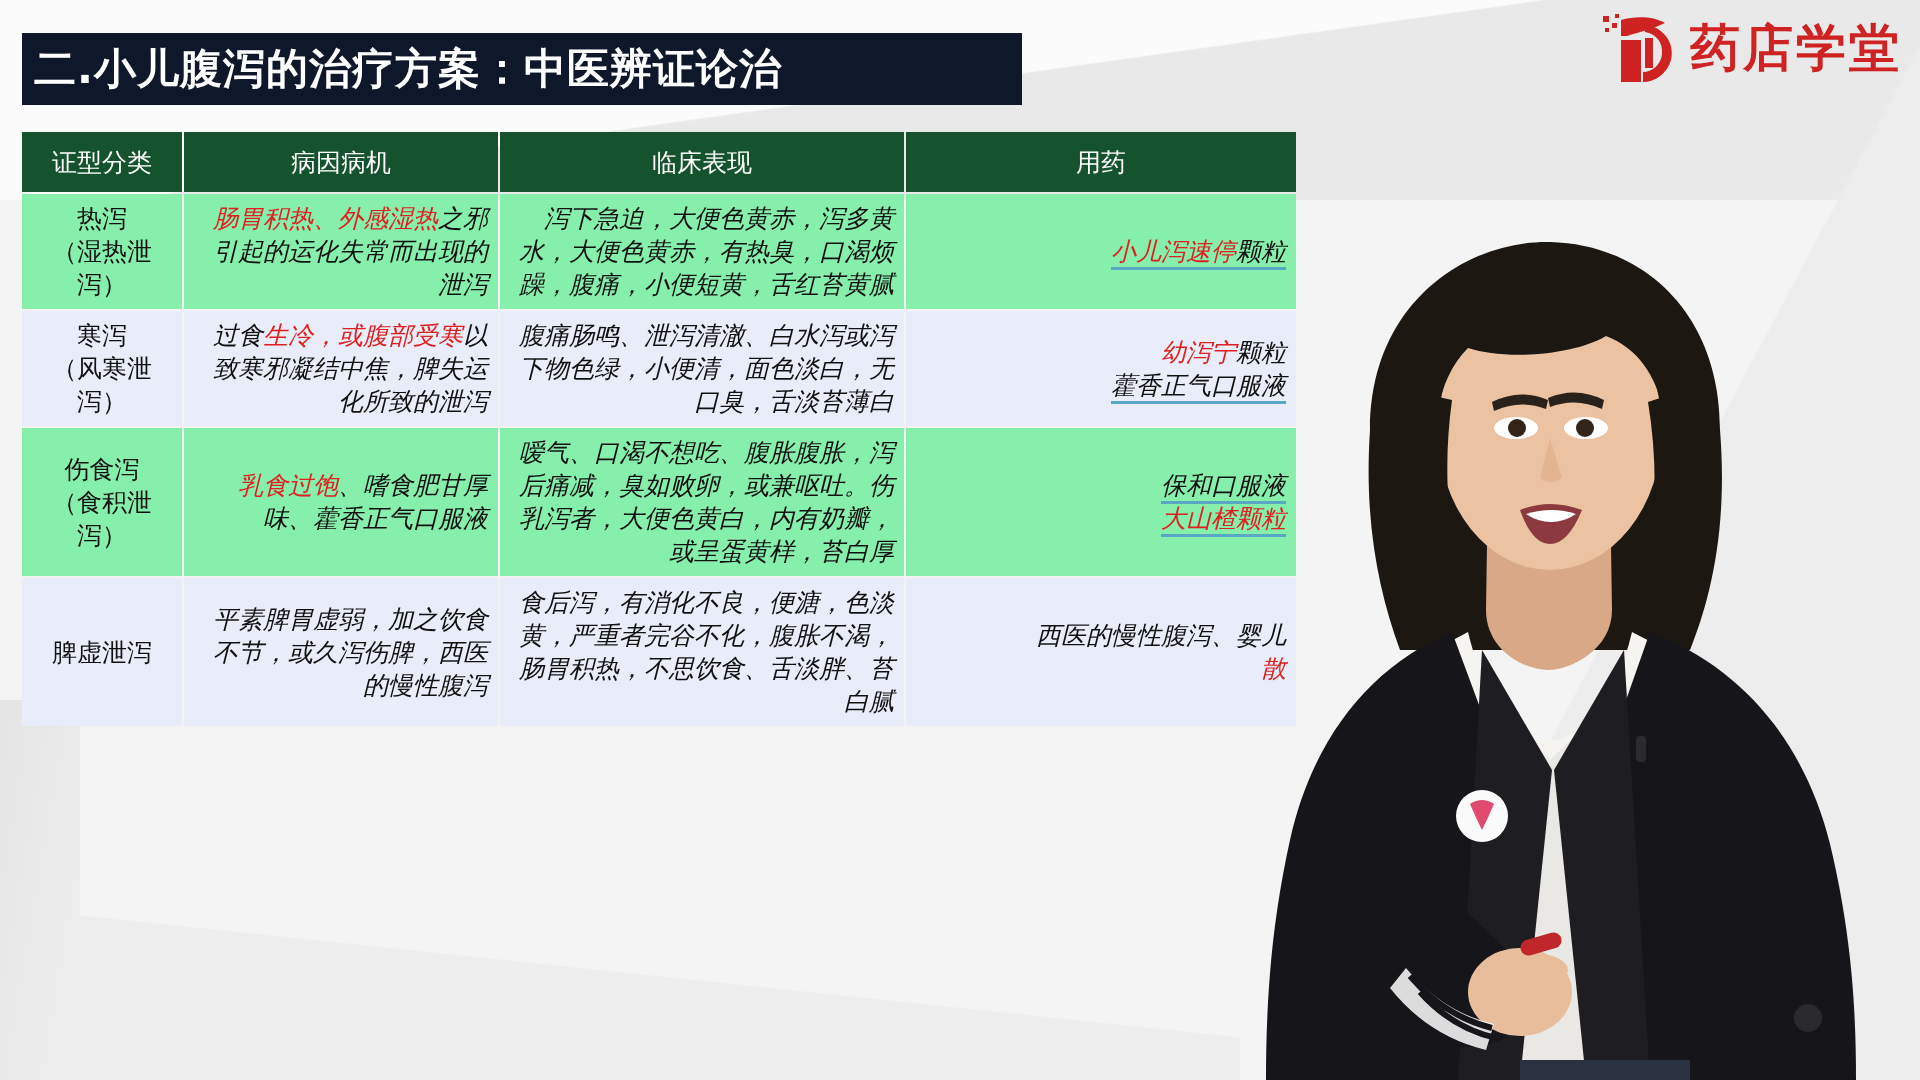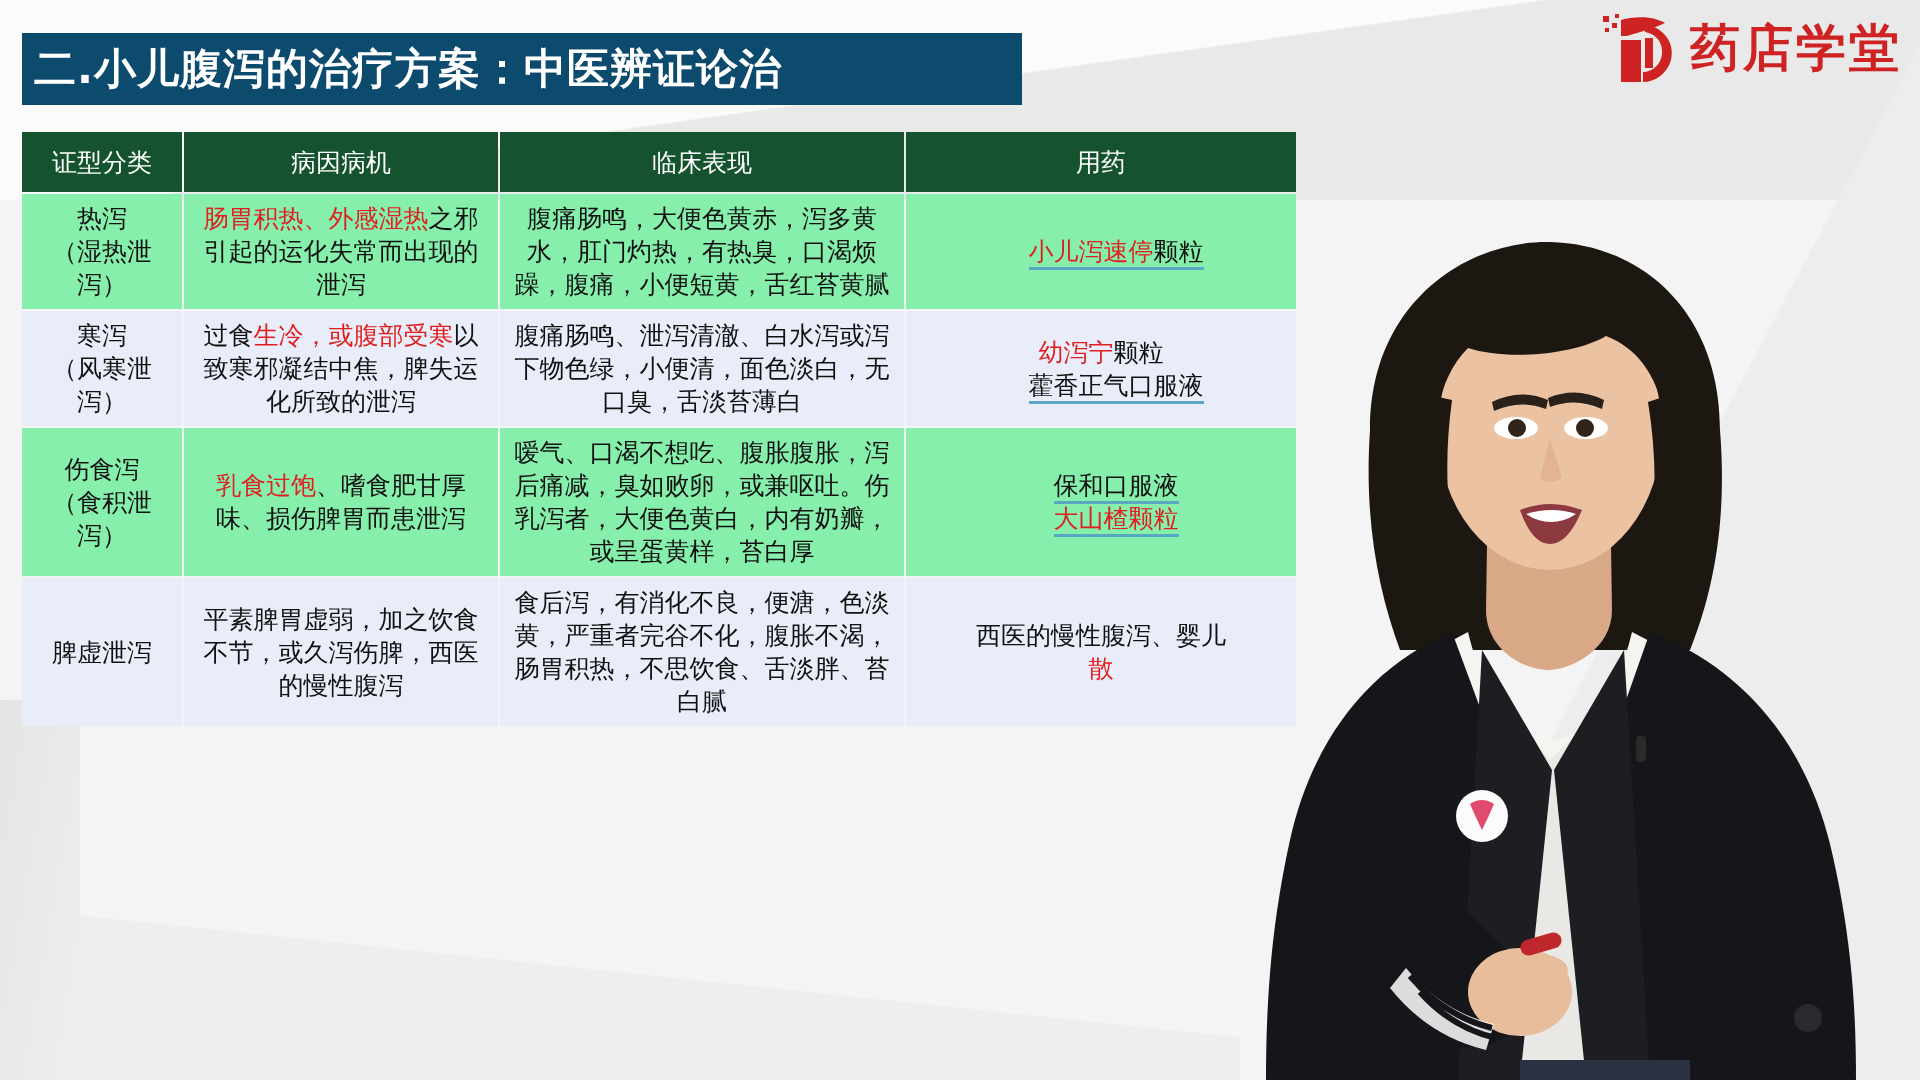--- a/index.html
+++ b/index.html
@@ -41,21 +41,21 @@
   #logo .wordmark {
     font-size: 50px; font-weight: bold; color: #cf2222;
     letter-spacing: 3px; line-height: 1;
     font-family: "DejaVu Sans", "Liberation Sans", sans-serif;
   }
 
   
   #title-bar {
     position: absolute; left: 22px; top: 33px;
     width: 1000px; height: 72px;
-    background: #0c4a6e;
+    background: #0f172a;
     display: flex; align-items: center;
     z-index: 20;
   }
   #title-bar .txt {
     color: #ffffff; font-size: 42px; font-weight: bold;
     letter-spacing: 1px; padding-left: 12px; white-space: nowrap;
     font-family: "DejaVu Sans", "Liberation Sans", sans-serif;
   }
 
   
@@ -68,21 +68,21 @@
     font-family: "DejaVu Sans", "Liberation Sans", sans-serif;
   }
   table#matrix td {
     vertical-align: middle; padding: 8px 10px;
     font-size: 25px; line-height: 1.32; color: #111;
     font-family: "DejaVu Sans", "Liberation Sans", sans-serif;
   }
   tr.shade-a td { background: #86efac; }
   tr.shade-b td { background: #e8edf9; }
   td.c-type { text-align: center; color: #d9222a; line-height: 1.35; }
-  td.c-cause, td.c-symp, td.c-med { text-align: center; }
+  td.c-cause, td.c-symp, td.c-med { text-align: right; font-style: italic; }
   .hl { color: #e02020; }
   .ulm {
     border-bottom: 3px solid #5aa7c4;
     padding-bottom: 1px;
     margin-left: 30px;
   }
   .col1 { width: 160px; }
   .col2 { width: 314px; }
   .col3 { width: 404px; }
   .col4 { width: 390px; }
@@ -143,21 +143,21 @@
           <th>用药</th>
         </tr>
       </thead>
       <tbody id="tbody">
           <tr class="shade-a">
             <td class="c-type">
               <div>热泻</div>
               <div>（湿热泄泻）</div>
             </td>
             <td class="c-cause"><span class="hl">肠胃积热、外感湿热</span><span>之邪引起的运化失常而出现的泄泻</span></td>
-            <td class="c-symp">腹痛肠鸣，大便色黄赤，泻多黄水，肛门灼热，有热臭，口渴烦躁，腹痛，小便短黄，舌红苔黄腻</td>
+            <td class="c-symp">泻下急迫，大便色黄赤，泻多黄水，大便色黄赤，有热臭，口渴烦躁，腹痛，小便短黄，舌红苔黄腻</td>
             <td class="c-med">
               <div><span class="ulm"><span class="hl">小儿泻速停</span><span>颗粒</span></span></div>
             </td>
           </tr>
           <tr class="shade-b">
             <td class="c-type">
               <div>寒泻</div>
               <div>（风寒泄泻）</div>
             </td>
             <td class="c-cause"><span>过食</span><span class="hl">生冷，或腹部受寒</span><span>以致寒邪凝结中焦，脾失运化所致的泄泻</span></td>
@@ -165,21 +165,21 @@
             <td class="c-med">
               <div><span><span class="hl">幼泻宁</span><span>颗粒</span></span></div>
               <div><span class="ulm"><span>藿香正气口服液</span></span></div>
             </td>
           </tr>
           <tr class="shade-a">
             <td class="c-type">
               <div>伤食泻</div>
               <div>（食积泄泻）</div>
             </td>
-            <td class="c-cause"><span class="hl">乳食过饱</span><span>、嗜食肥甘厚味、损伤脾胃而患泄泻</span></td>
+            <td class="c-cause"><span class="hl">乳食过饱</span><span>、嗜食肥甘厚味、藿香正气口服液</span></td>
             <td class="c-symp">嗳气、口渴不想吃、腹胀腹胀，泻后痛减，臭如败卵，或兼呕吐。伤乳泻者，大便色黄白，内有奶瓣，或呈蛋黄样，苔白厚</td>
             <td class="c-med">
               <div><span class="ulm"><span>保和口服液</span></span></div>
               <div><span class="ulm"><span class="hl">大山楂颗粒</span></span></div>
             </td>
           </tr>
           <tr class="shade-b">
             <td class="c-type">
               <div>脾虚泄泻</div>
             </td>

